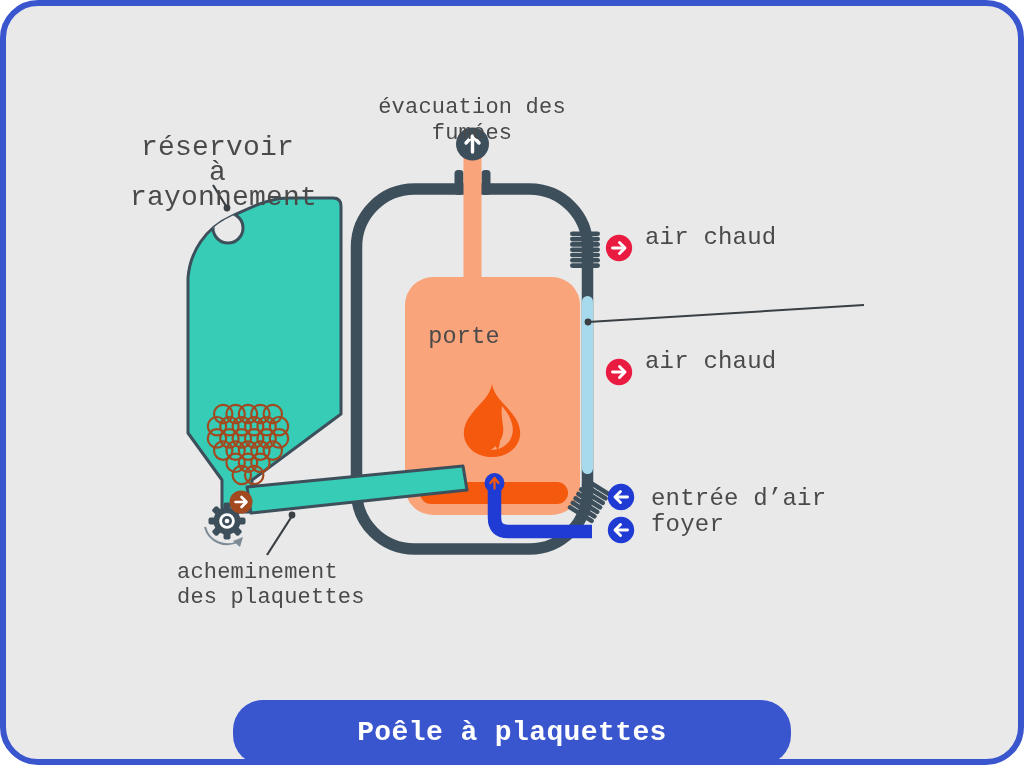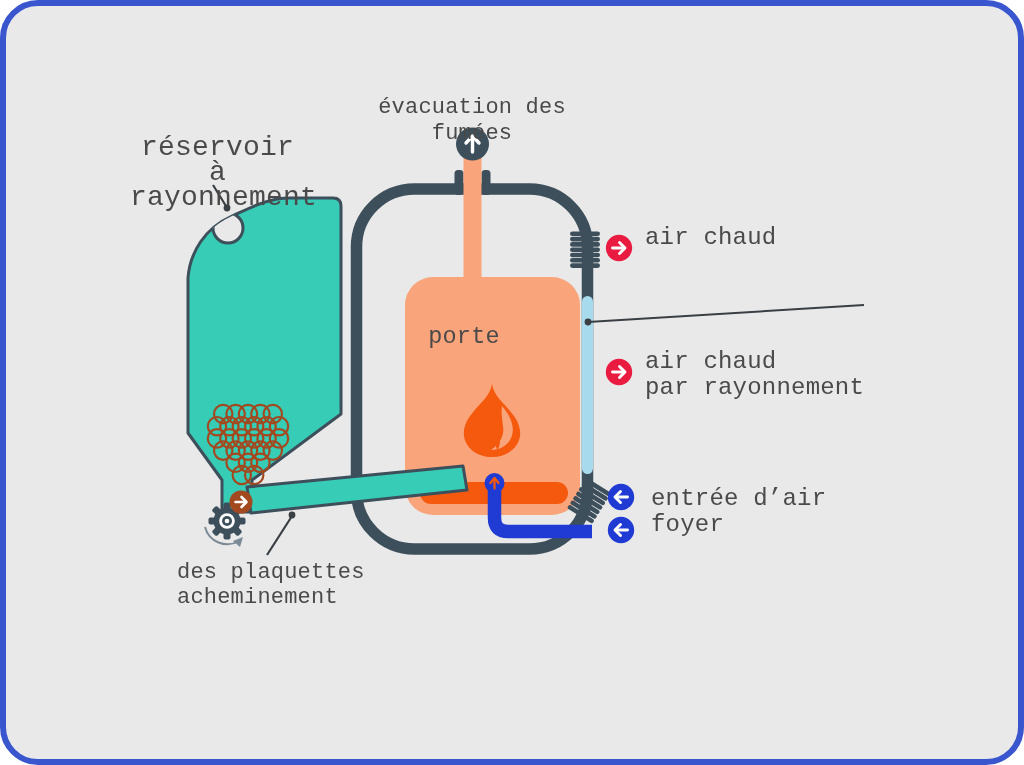--- a/index.html
+++ b/index.html
@@ -198,31 +198,33 @@
   </svg>
 
   <div class="lbl center" id="lbl-evacuation">
     <div>évacuation des fumées</div>
   </div>
   <div class="lbl center" id="lbl-reservoir">
     <div>réservoir</div>
     <div>à rayonnement</div>
   </div>
   <div class="lbl" id="lbl-acheminement">
+    <div>acheminement</div>
     <div>des plaquettes</div>
-    <div>acheminement</div>
   </div>
   <div class="lbl center" id="lbl-foyer">
     <div>porte</div>
   </div>
   <div class="lbl" id="lbl-convection">
     <div>air chaud</div>
   </div>
   <div class="lbl" id="lbl-rayonnement">
     <div>air chaud</div>
-    <div>par rayonnement</div>
   </div>
   <div class="lbl" id="lbl-airfroid">
     <div>entrée d’air</div>
     <div>foyer</div>
   </div>
 
+  <div id="title-pill">
+    <span>Poêle à plaquettes</span>
+  </div>
 </div>
 
 </body></html>

